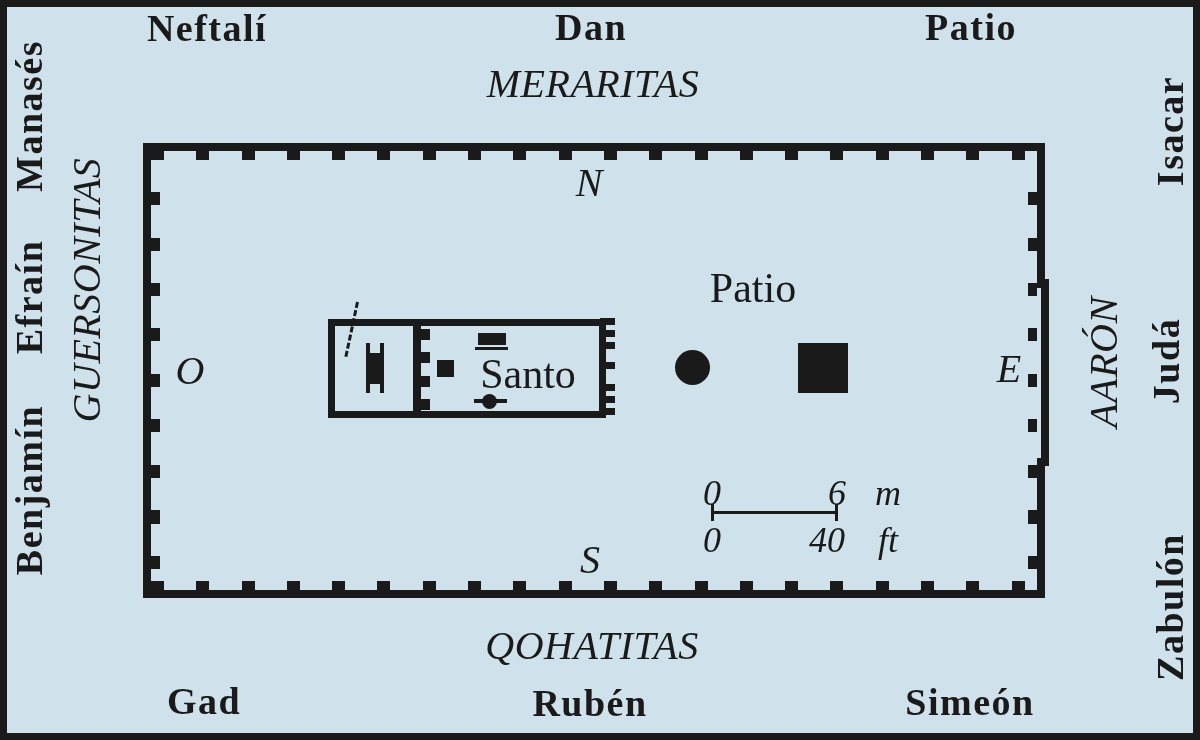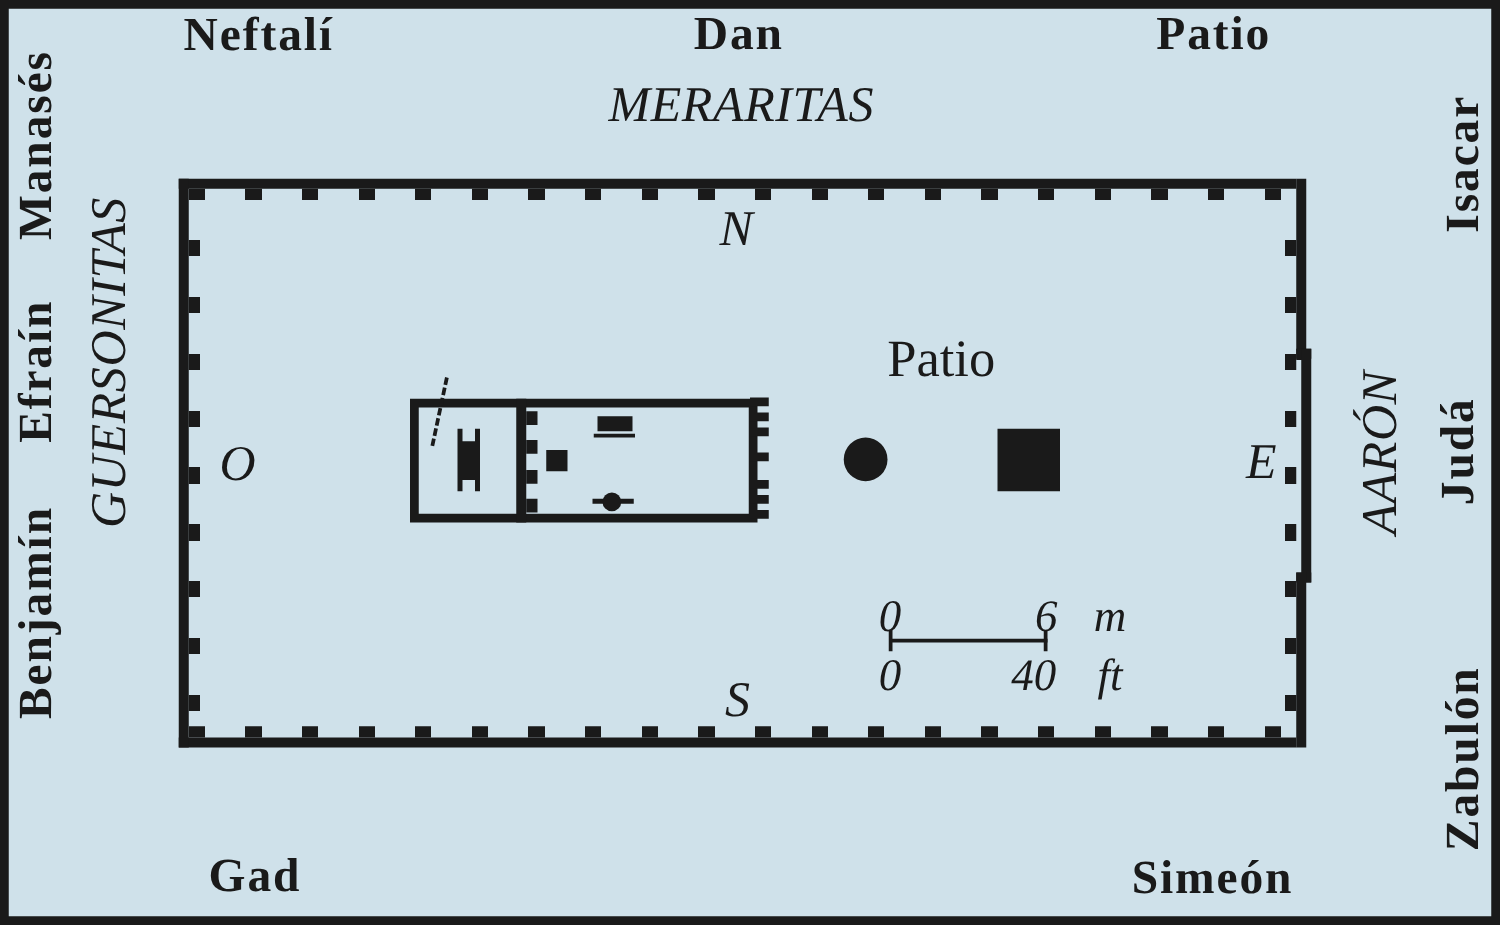--- a/index.html
+++ b/index.html
@@ -43,24 +43,26 @@
 
   <div class="lbl vert tribe" style="left:29px; top:116px">Manasés</div>
   <div class="lbl vert tribe" style="left:29px; top:297px">Efraín</div>
   <div class="lbl vert tribe" style="left:29px; top:490px">Benjamín</div>
 
   <div class="lbl vert tribe" style="left:1170px; top:131px">Isacar</div>
   <div class="lbl vert tribe" style="left:1166px; top:361px">Judá</div>
   <div class="lbl vert tribe" style="left:1170px; top:607px">Zabulón</div>
 
   <div class="lbl tribe" style="left:204px; top:701px">Gad</div>
+  <div class="lbl tribe" style="left:590px; top:703px">Rubén</div>
   <div class="lbl clan" style="left:593px; top:84px">MERARITAS</div>
 
   <div class="lbl tribe" style="left:970px; top:702px">Simeón</div>
   <div class="lbl vert clan" style="left:87px; top:290px">GUERSONITAS</div>
+  <div class="lbl clan" style="left:592px; top:646px">QOHATITAS</div>
   <div class="lbl vert clan" style="left:1104px; top:362px">AARÓN</div>
 
   <div class="courtyard"></div>
   <div class="ticks-h" style="top:151px"></div>
   <div class="ticks-h" style="top:581px"></div>
   <div class="ticks-v" style="left:151px"></div>
   <div class="ticks-v" style="left:1028px"></div>
 
   <div class="ink" style="left:1037px; top:143px; width:8px;  height:145px"></div>
   <div class="ink" style="left:1037px; top:279px; width:12px; height:8px"></div>
@@ -105,20 +107,21 @@
 
   <div>
     <div class="ink" style="left:474px; top:399px; width:33px; height:4px"></div>
     <div class="ink round" style="left:482px; top:394px; width:15px; height:15px"></div>
   </div>
 
   <div class="ink round" style="left:675px; top:350px; width:35px; height:35px"></div>
 
   <div class="ink" style="left:798px; top:343px; width:50px; height:50px"></div>
 
+  <div class="lbl room" style="left:528px; top:374px">Santo</div>
   <div class="lbl room" style="left:753px; top:288px">Patio</div>
 
   <div>
     <div class="lbl scaletxt" style="left:712px; top:493px">0</div>
     <div class="lbl scaletxt" style="left:837px; top:493px">6</div>
     <div class="lbl scaletxt" style="left:888px; top:493px">m</div>
     <div class="ink" style="left:712px; top:511px; width:126px; height:3px"></div>
     <div class="ink" style="left:711px; top:504px; width:3px; height:17px"></div>
     <div class="ink" style="left:835px; top:504px; width:3px; height:17px"></div>
     <div class="lbl scaletxt" style="left:712px; top:540px">0</div>

